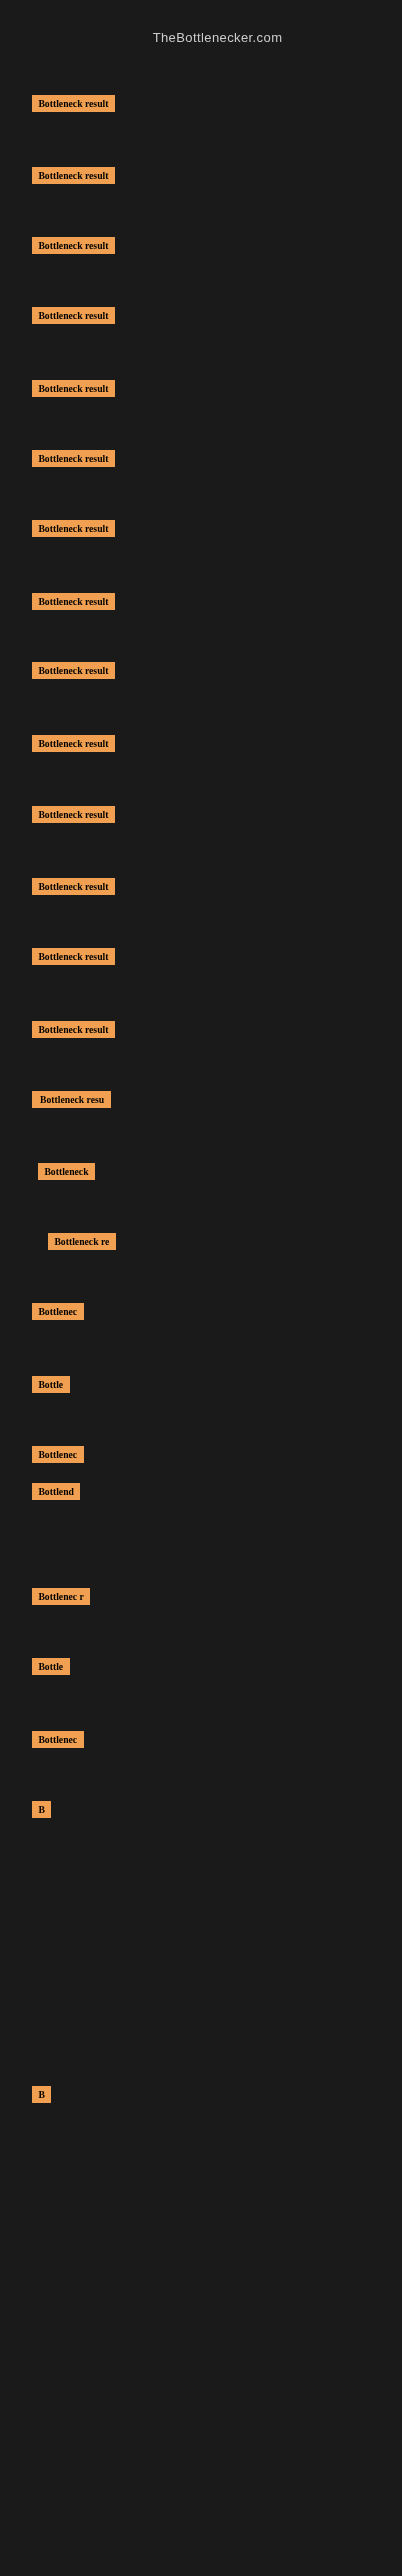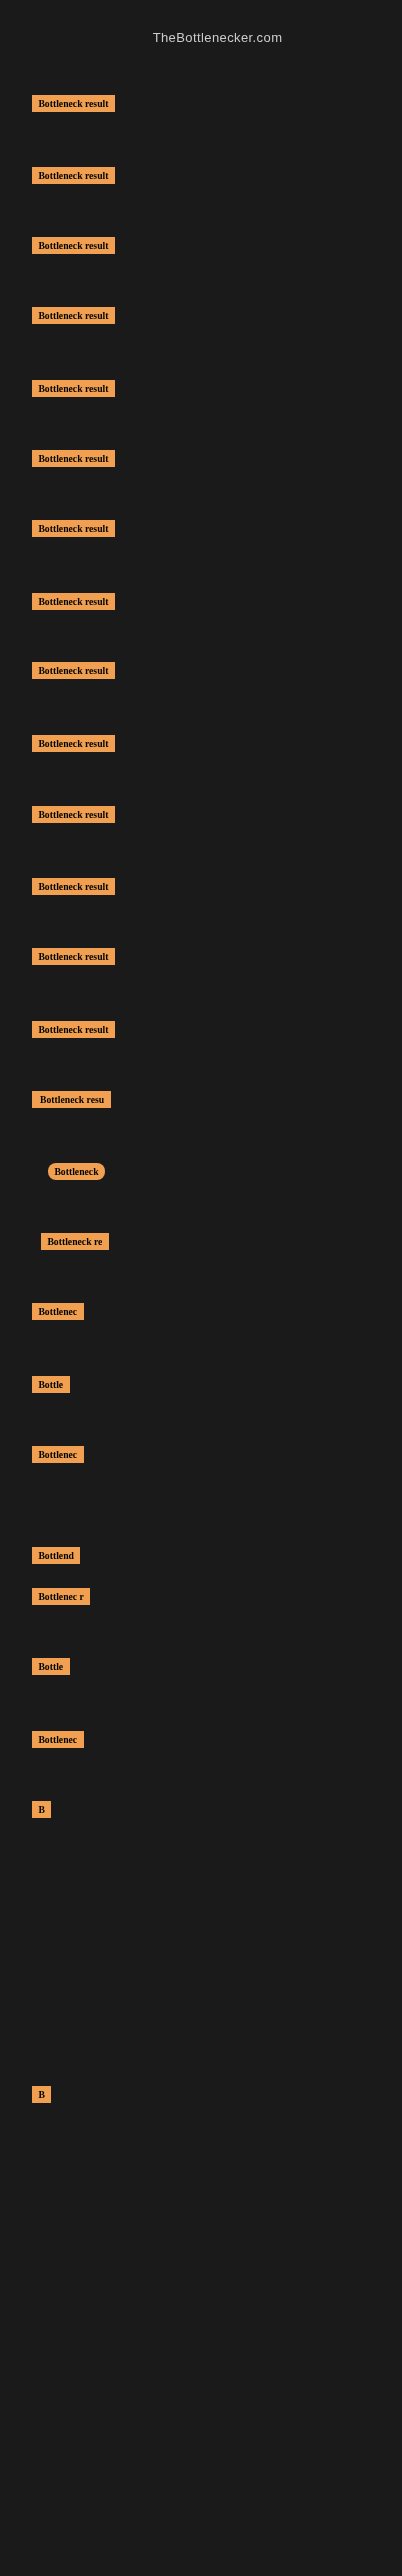--- a/index.html
+++ b/index.html
@@ -57,25 +57,25 @@
     <div class="bottleneck-badge" style="top: 385px; left: 0px; max-width: 121px; overflow: hidden;">Bottleneck result</div>
     <div class="bottleneck-badge" style="top: 455px; left: 0px; max-width: 121px; overflow: hidden;">Bottleneck result</div>
     <div class="bottleneck-badge" style="top: 528px; left: 0px; max-width: 121px; overflow: hidden;">Bottleneck result</div>
     <div class="bottleneck-badge" style="top: 597px; left: 0px; max-width: 121px; overflow: hidden;">Bottleneck result</div>
     <div class="bottleneck-badge" style="top: 670px; left: 0px; max-width: 121px; overflow: hidden;">Bottleneck result</div>
     <div class="bottleneck-badge" style="top: 741px; left: 0px; max-width: 121px; overflow: hidden;">Bottleneck result</div>
     <div class="bottleneck-badge" style="top: 813px; left: 0px; max-width: 121px; overflow: hidden;">Bottleneck result</div>
     <div class="bottleneck-badge" style="top: 883px; left: 0px; max-width: 121px; overflow: hidden;">Bottleneck result</div>
     <div class="bottleneck-badge" style="top: 956px; left: 0px; max-width: 121px; overflow: hidden;">Bottleneck result</div>
     <div class="bottleneck-badge" style="top: 1026px; left: 0px; max-width: 105px; overflow: hidden; padding-left: 8px;">Bottleneck resu</div>
-    <div class="bottleneck-badge" style="top: 1098px; left: 16px; max-width: 81px; overflow: hidden; border-radius: 8px;">Bottleneck</div>
-    <div class="bottleneck-badge" style="top: 1168px; left: 9px; max-width: 93px; overflow: hidden;">Bottleneck re</div>
+    <div class="bottleneck-badge" style="top: 1098px; left: 6px; max-width: 81px; overflow: hidden;">Bottleneck</div>
+    <div class="bottleneck-badge" style="top: 1168px; left: 16px; max-width: 93px; overflow: hidden;">Bottleneck re</div>
     <div class="bottleneck-badge" style="top: 1238px; left: 0px; max-width: 74px; overflow: hidden;">Bottlenec</div>
     <div class="bottleneck-badge" style="top: 1311px; left: 0px; max-width: 55px; overflow: hidden;">Bottle</div>
     <div class="bottleneck-badge" style="top: 1381px; left: 0px; max-width: 74px; overflow: hidden;">Bottlenec</div>
-    <div class="bottleneck-badge" style="top: 1482px; left: 0px; max-width: 64px; overflow: hidden;">Bottlend</div>
+    <div class="bottleneck-badge" style="top: 1418px; left: 0px; max-width: 64px; overflow: hidden;">Bottlend</div>
     <div class="bottleneck-badge" style="top: 1523px; left: 0px; max-width: 87px; overflow: hidden;">Bottlenec r</div>
     <div class="bottleneck-badge" style="top: 1593px; left: 0px; max-width: 55px; overflow: hidden;">Bottle</div>
     <div class="bottleneck-badge" style="top: 1666px; left: 0px; max-width: 74px; overflow: hidden;">Bottlenec</div>
     <div class="bottleneck-badge" style="top: 1736px; left: 0px; max-width: 29px; overflow: hidden;">B</div>
     <div class="bottleneck-badge" style="top: 2021px; left: 0px; max-width: 29px; overflow: hidden;">B</div>
   </div>
 
 
 </body></html>

